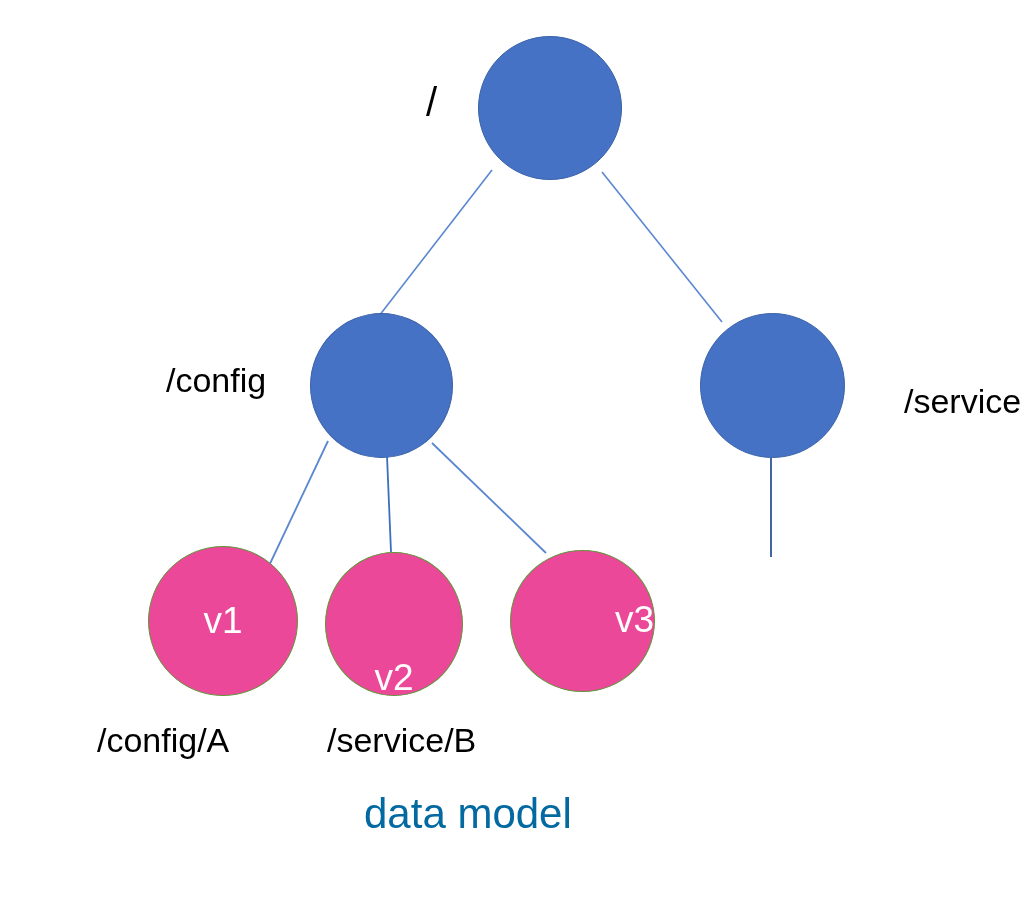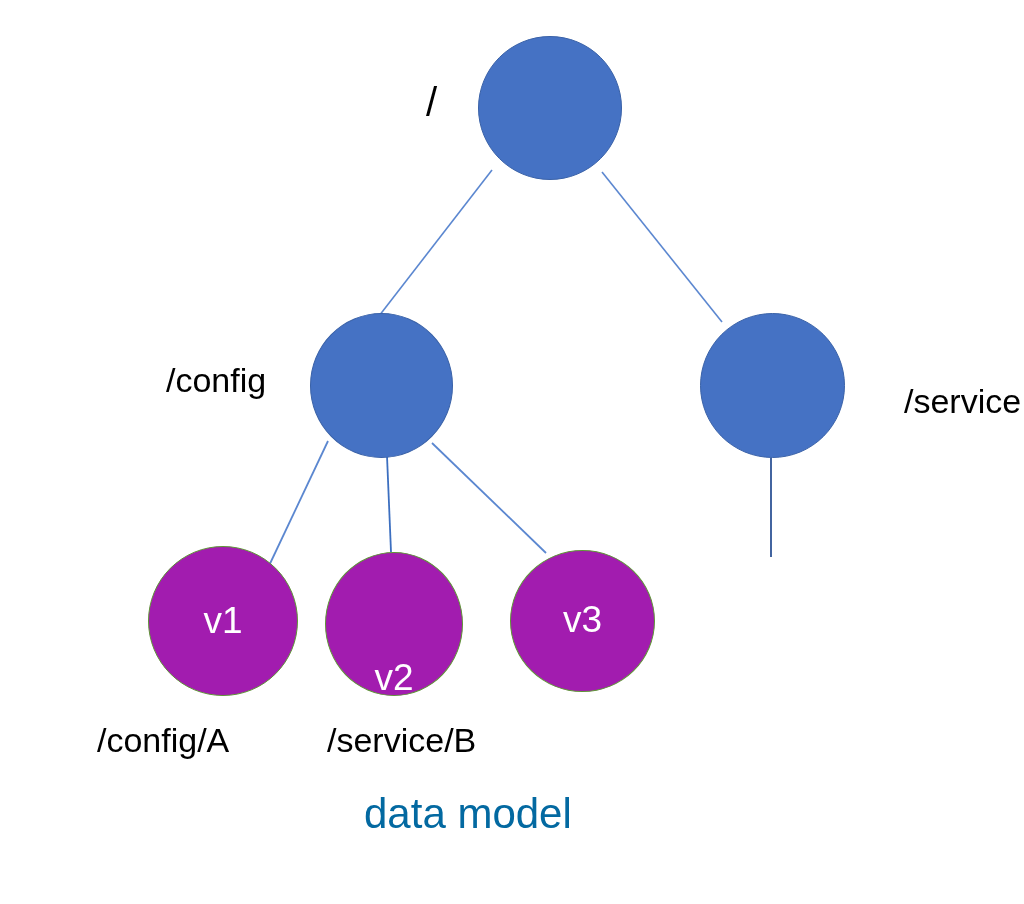--- a/index.html
+++ b/index.html
@@ -41,21 +41,21 @@
     align-items: center;
     justify-content: center;
   }
 
   .node.blue {
     background: #4572C4;
     border: 1.5px solid #3A62A8;
   }
 
   .node.green {
-    background: #a21caf;
+    background: #ec4899;
     border: 1.5px solid #5F9537;
   }
 
   .node-text {
     color: #ffffff;
     font-size: 37px;
     font-weight: 400;
     line-height: 1;
     letter-spacing: 0px;
     font-family: "Liberation Sans", sans-serif;
@@ -90,21 +90,21 @@
     white-space: nowrap;
     font-family: "Liberation Sans", sans-serif;
   }
 
   
   #node-root    { left: 478px; top: 36px;  width: 144px; height: 144px; }
   #node-config  { left: 310px; top: 313px; width: 143px; height: 145px; }
   #node-service { left: 700px; top: 313px; width: 145px; height: 145px; }
   #node-v1      { left: 148px; top: 546px; width: 150px; height: 150px; }
   #node-v2      { left: 325px; top: 552px; width: 138px; height: 144px; align-items: flex-end; }
-  #node-v3      { left: 510px; top: 550px; width: 145px; height: 142px; }
+  #node-v3      { left: 510px; top: 550px; width: 145px; height: 142px; justify-content: flex-end; }
 
   #node-v1 .node-text { transform: translateY(-1px); }
   #node-v2 .node-text { transform: translateY(1px); }
   #node-v3 .node-text { transform: translateY(-2px); }
 
   
   #label-root    { left: 426px; top: 82px; }
   #label-config  { left: 166px; top: 362px; }
   #label-service { left: 877px; top: 383px; margin-left: 27px; }
   #label-cfg-a   { left: 97px;  top: 722px; }

